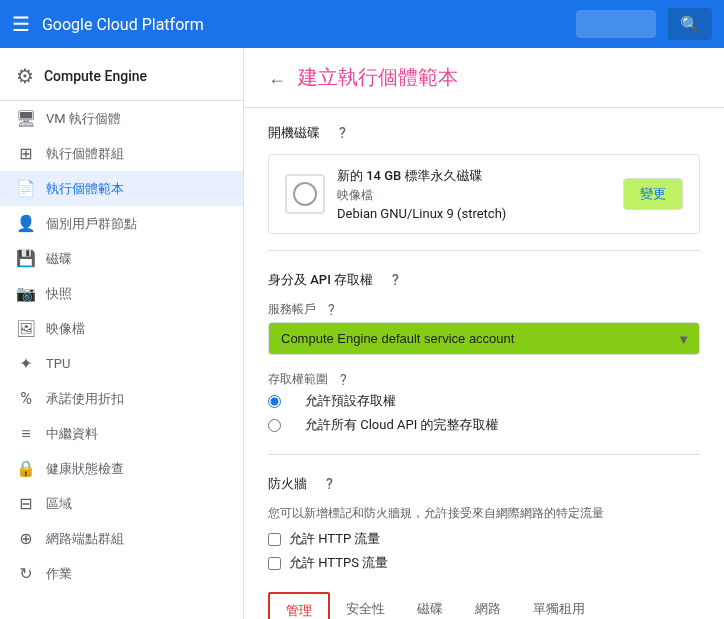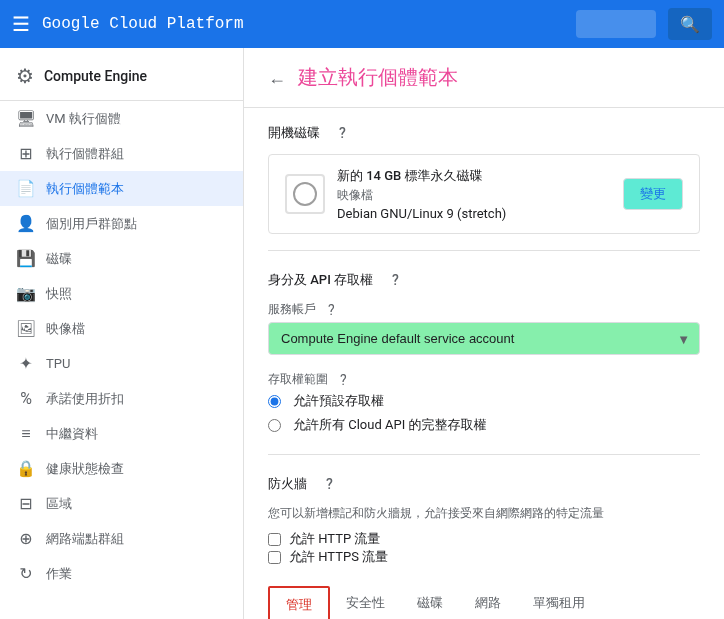--- a/index.html
+++ b/index.html
@@ -9,21 +9,21 @@
     .topbar {
       background: #1a73e8;
       height: 48px;
       display: flex;
       align-items: center;
       padding: 0 12px;
       gap: 12px;
     }
     .topbar-menu-icon { color: white; font-size: 20px; cursor: pointer; }
     .topbar-logo { color: white; font-size: 16px; font-weight: 400; display: flex; align-items: center; gap: 8px; flex: 1; }
-    .topbar-logo-text { color: white; font-family: Liberation Mono, monospace; }
+    .topbar-logo-text { color: white; }
     .topbar-project { background: rgba(255,255,255,0.2); border-radius: 4px; padding: 4px 12px; color: white; font-size: 13px; min-width: 80px; height: 28px; }
     .topbar-search { background: #1565c0; border: none; border-radius: 4px; padding: 4px 12px; color: white; font-size: 13px; height: 32px; display: flex; align-items: center; gap: 6px; }
     .search-icon { color: white; font-size: 16px; }
 
     
     .layout { display: flex; height: calc(619px - 48px); }
 
     
     .sidebar {
       width: 244px;
@@ -110,21 +110,21 @@
       width: 24px;
       height: 24px;
       border: 2px solid #9e9e9e;
       border-radius: 50%;
     }
     .disk-details { font-size: 13px; }
     .disk-name { font-weight: 500; color: #202124; margin-bottom: 2px; }
     .disk-label { color: #5f6368; font-size: 12px; margin-bottom: 2px; }
     .disk-os { color: #202124; font-size: 13px; }
     .change-btn {
-      background: #5eead4;
+      background: #bef264;
       border: 1px solid #dadce0;
       border-radius: 4px;
       padding: 6px 16px;
       font-size: 13px;
       color: #1a73e8;
       cursor: pointer;
       font-weight: 500;
     }
 
     
@@ -134,42 +134,42 @@
       position: relative;
       margin-bottom: 16px;
     }
     .select-field {
       width: 100%;
       border: 1px solid #dadce0;
       border-radius: 4px;
       padding: 8px 32px 8px 12px;
       font-size: 13px;
       color: #202124;
-      background: #86efac;
+      background: #84cc16;
       appearance: none;
       cursor: pointer;
     }
     .select-arrow {
       position: absolute;
       right: 10px;
       top: 50%;
       transform: translateY(-50%);
       color: #5f6368;
       pointer-events: none;
     }
 
     
     .radio-group { display: flex; flex-direction: column; gap: 6px; }
-    .radio-item { display: flex; align-items: center; gap: 12px; font-size: 13px; color: #202124; cursor: pointer; }
+    .radio-item { display: flex; align-items: center; gap: 24px; font-size: 13px; color: #202124; cursor: pointer; }
     .radio-input { accent-color: #1a73e8; }
 
     
     .firewall-section { margin-top: 20px; }
     .firewall-desc { font-size: 12px; color: #5f6368; margin-bottom: 8px; }
-    .checkbox-group { display: flex; flex-direction: column; }
+    .checkbox-group { display: flex; flex-direction: column; gap: 6px; }
     .checkbox-item { display: flex; align-items: center; gap: 8px; font-size: 13px; color: #202124; cursor: pointer; }
     .checkbox-input { accent-color: #1a73e8; }
 
     
     .tabs-section { margin-top: 20px; border-bottom: 1px solid #e0e0e0; }
     .tabs { display: flex; gap: 0; }
     .tab {
       padding: 8px 16px;
       font-size: 13px;
       color: #5f6368;

